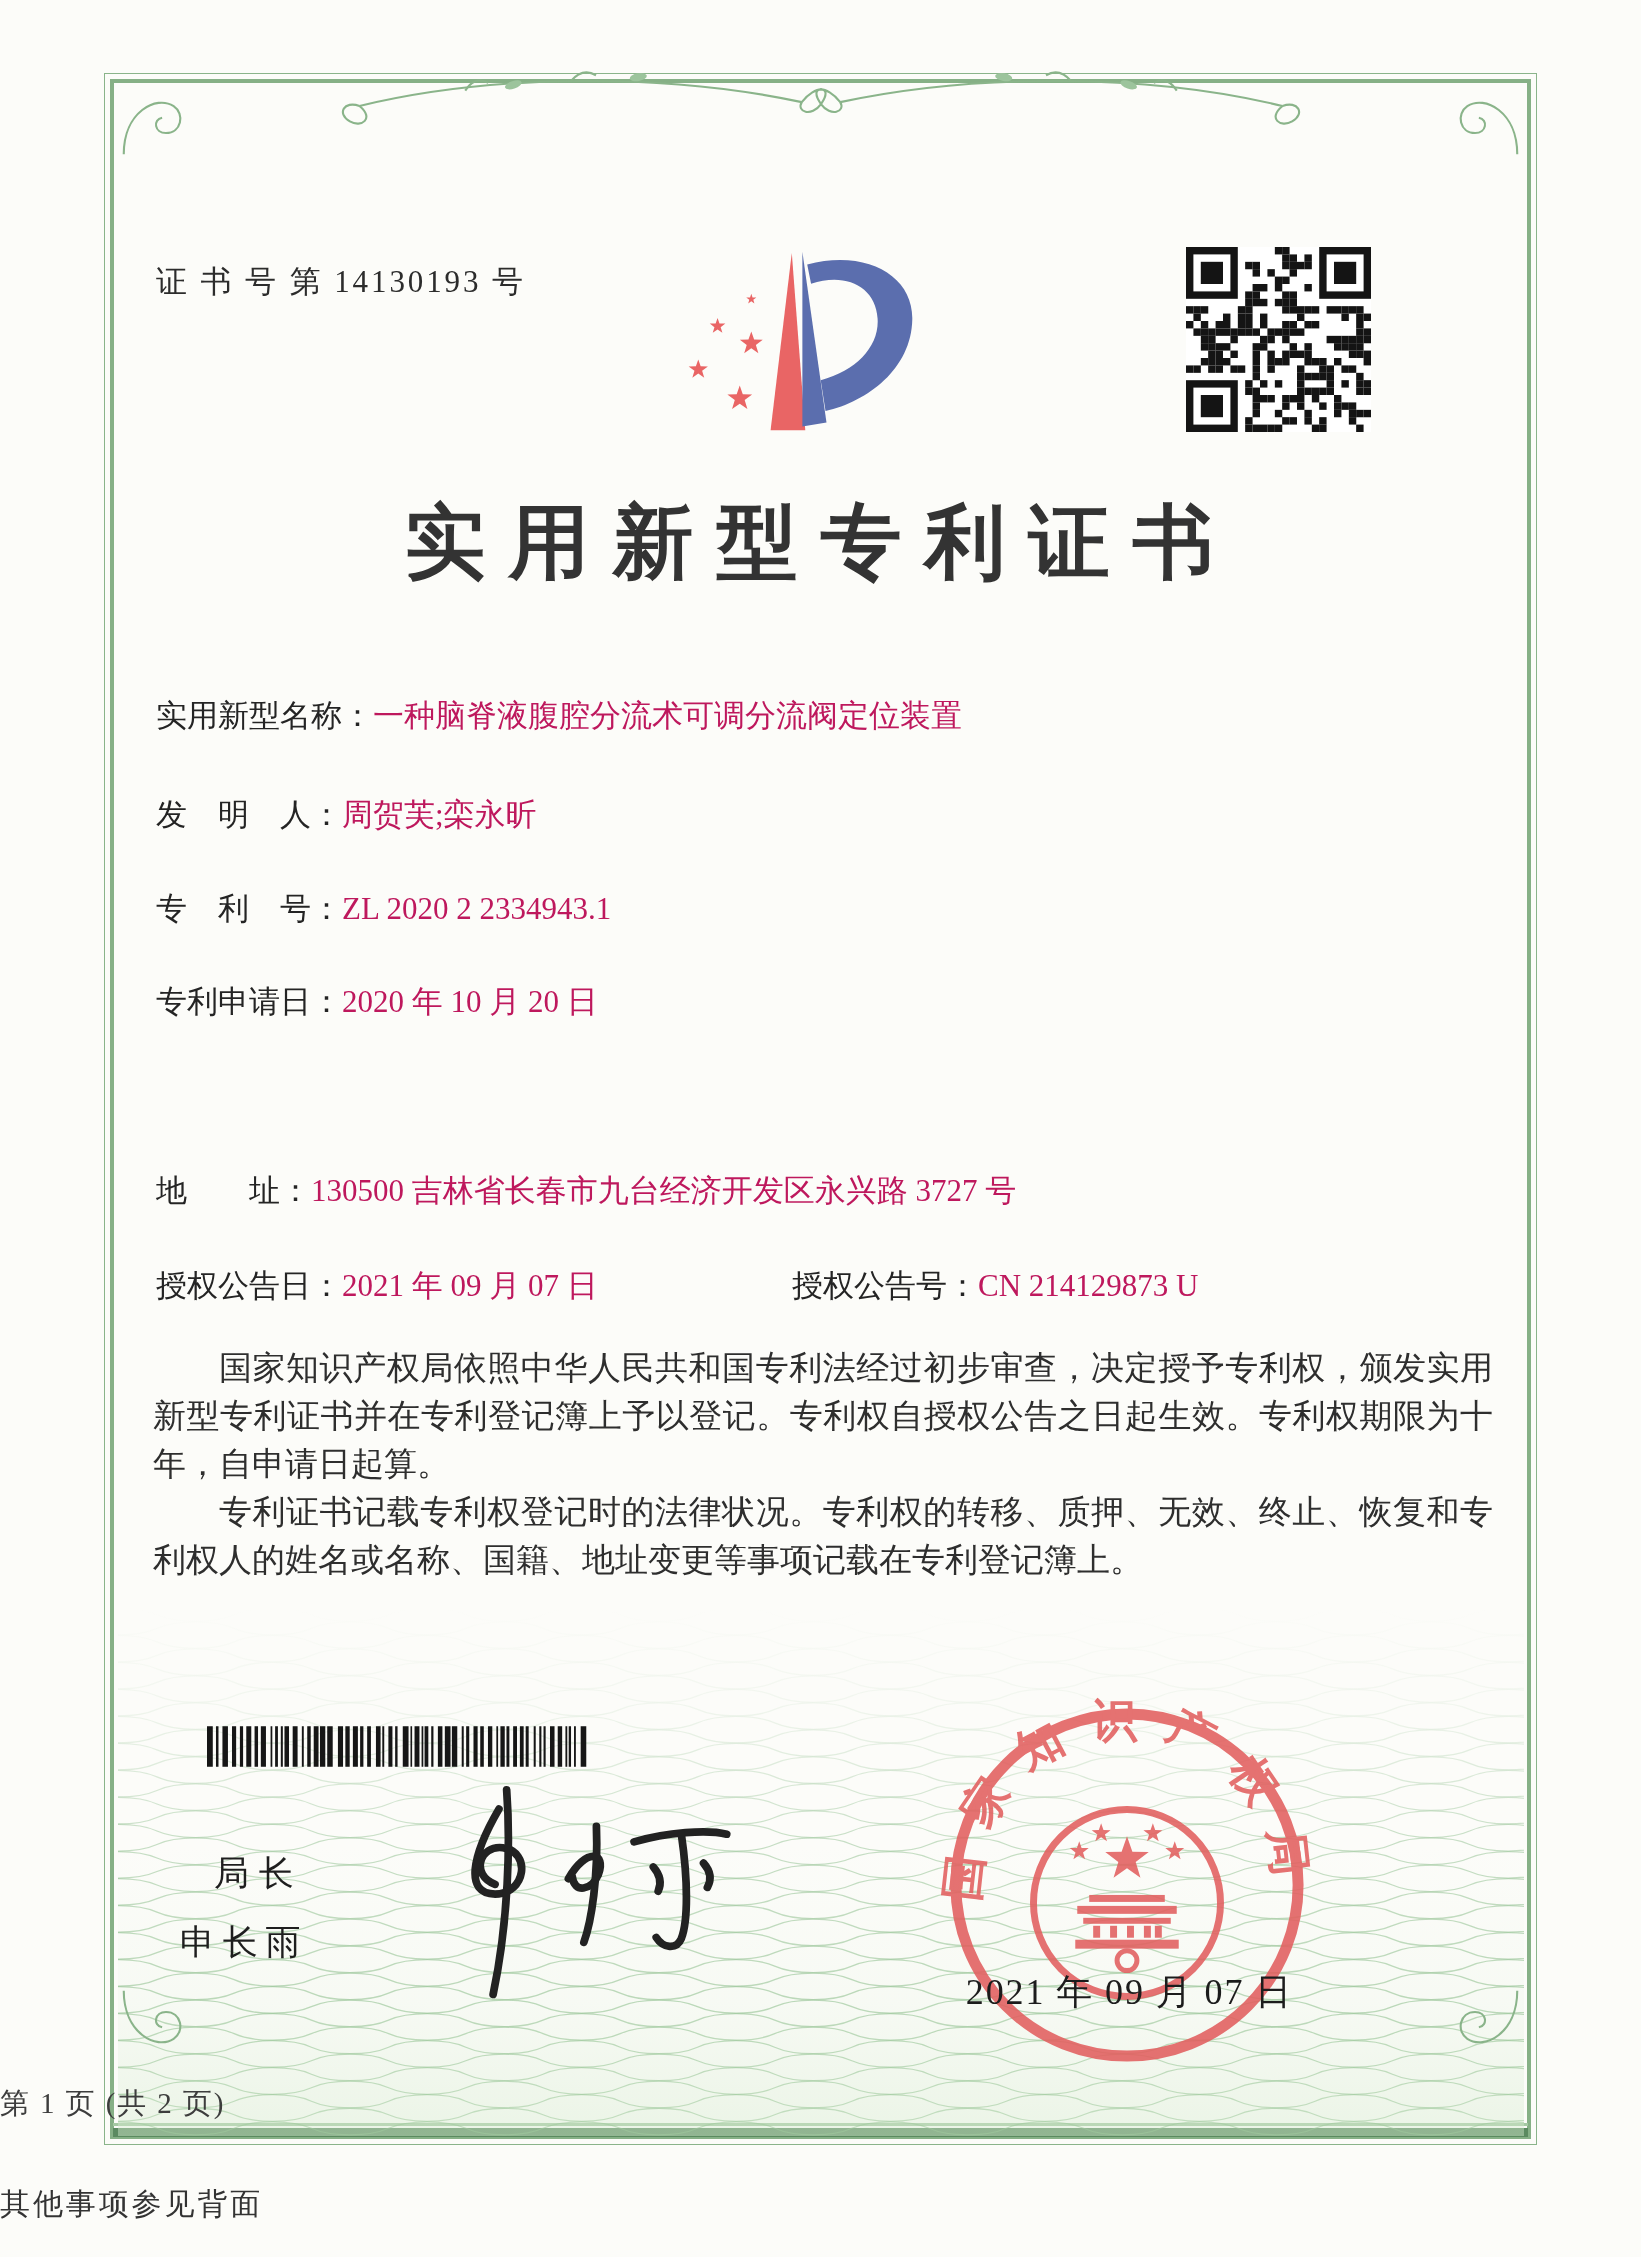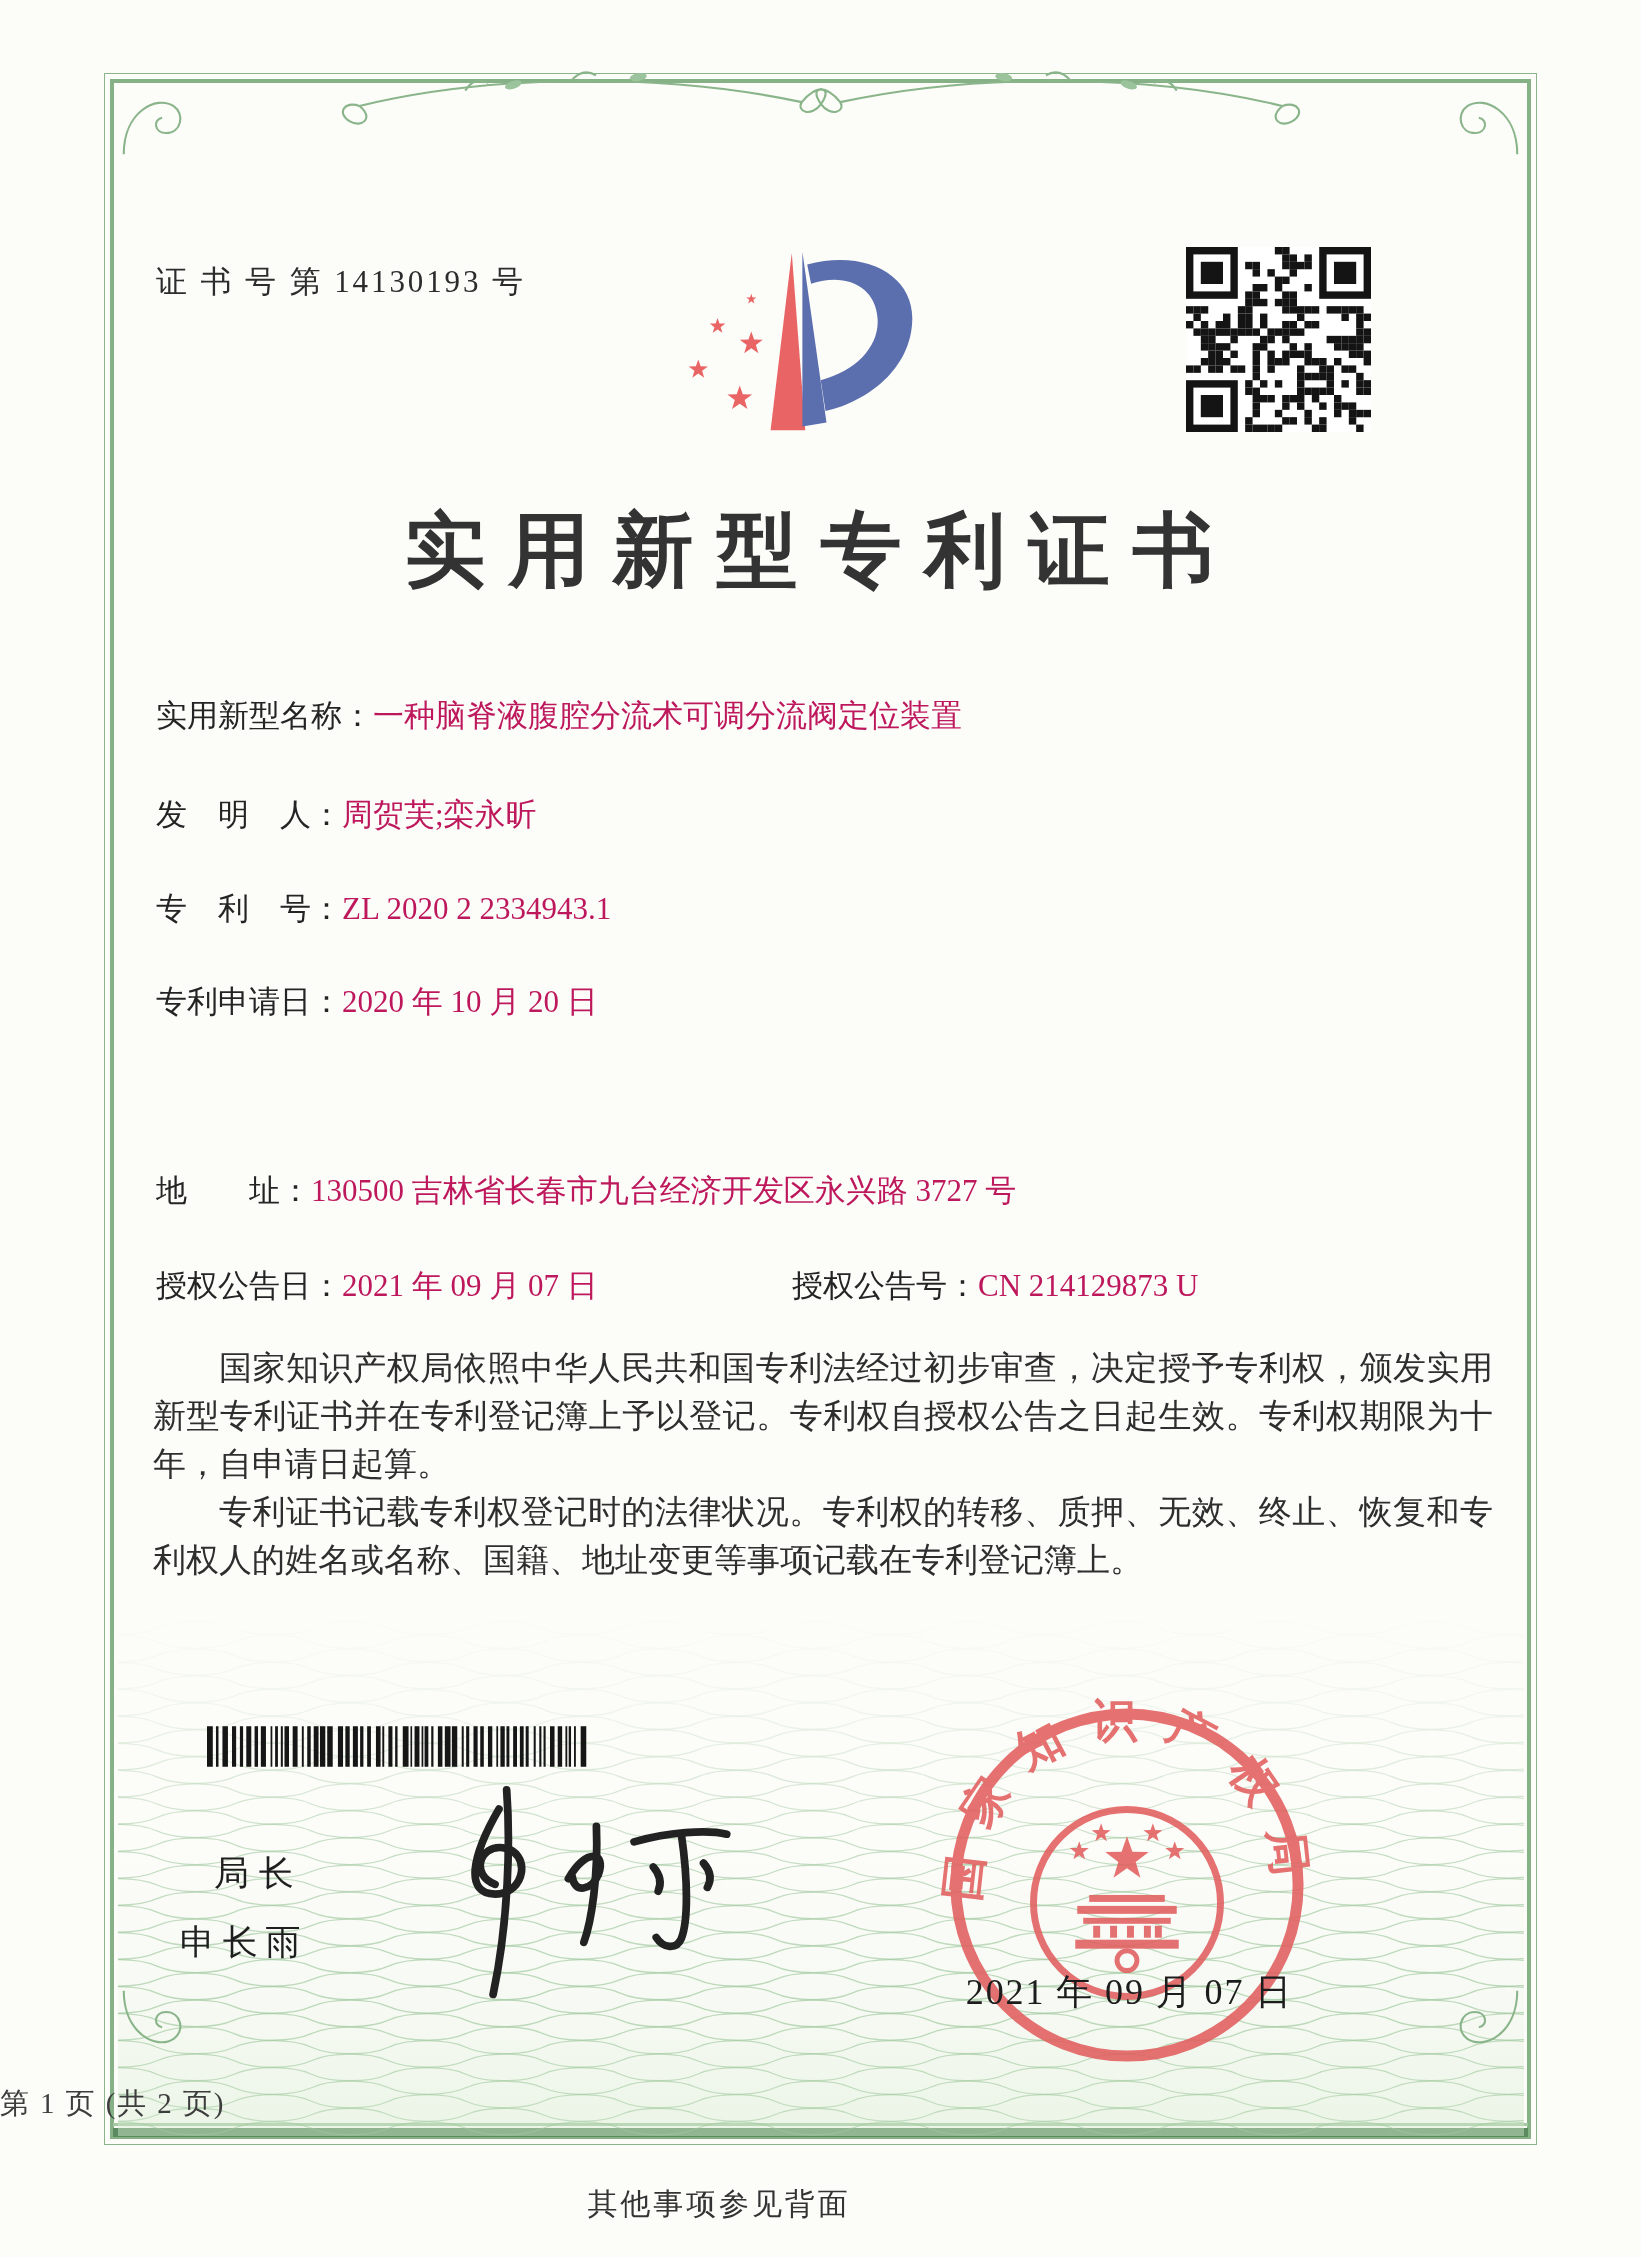--- a/index.html
+++ b/index.html
@@ -15,21 +15,21 @@
   
   .waves{position:absolute;left:118px;top:1609px;width:1406px;height:527px;overflow:hidden;}
   .waves svg{position:absolute;left:0;top:0;}
   .waves::after{content:'';position:absolute;inset:0;
      background:linear-gradient(180deg,#fcfcf9 0%,rgba(252,252,249,.85) 18%,
                 rgba(252,252,249,.25) 45%,rgba(224,240,219,.18) 75%,rgba(214,235,208,.45) 100%);}
   
   .cert-no{position:absolute;left:156px;top:261px;font-size:31px;letter-spacing:2.9px;color:#2c2c2c;}
   .logo{position:absolute;left:679px;top:247px;}
   .qr{position:absolute;left:1186px;top:247px;width:185px;height:185px;}
-  .title{position:absolute;left:0;right:0;top:489px;margin:8px;text-align:center;
+  .title{position:absolute;left:0;right:0;top:489px;margin:0;text-align:center;
          font-size:81px;font-weight:700;letter-spacing:23px;color:#333;}
   
   .row{position:absolute;left:156px;font-size:31px;white-space:nowrap;color:#242424;}
   .row .lbl{color:#242424;margin-top:36px;}
   .row .val{color:#be185d;text-align:center;}
   .r1{top:695px}.r2{top:794px}.r3{top:888px}.r4{top:981px}.r5{top:1076px}.r6{top:1170px}
   .grant-date{top:1265px;left:156px}
   .grant-no{top:1265px;left:792px}
   
   .paras{position:absolute;left:153px;top:1344px;width:1340px;font-size:33px;line-height:48px;
@@ -38,21 +38,21 @@
   
   .barcode{position:absolute;left:207px;top:1726px;width:384px;height:41px;}
   .officer-title{position:absolute;left:183px;top:1850px;font-size:35px;letter-spacing:9.7px;color:#1e1e1e;margin-left:31px;}
   .officer-name{position:absolute;left:180px;top:1919px;font-size:35px;letter-spacing:7.7px;color:#1e1e1e;}
   .signature{position:absolute;left:406px;top:1784px;}
   .seal{position:absolute;left:938px;top:1696px;opacity:.88;}
   .seal-date{position:absolute;left:941px;top:1968px;width:377px;text-align:center;
              font-size:36px;letter-spacing:1.9px;color:#1c1c1c;}
   .page-info{position:absolute;left:0;right:0;top:2084px;text-align:left;
              font-size:29px;letter-spacing:1.9px;color:#3d3d3d;}
-  .back-note{position:absolute;left:0;right:203px;top:2184px;text-align:center;
+  .back-note{position:absolute;left:0;right:203px;top:2184px;text-align:left;
              font-size:30px;letter-spacing:2.9px;color:#333;}
   .ornament{position:absolute;}
   .corner{width:71px;height:71px;}
   .c-tl{left:118px;top:87px;}
   .c-tr{left:1452px;top:87px;transform:scaleX(-1);}
   .c-bl{left:118px;top:1987px;transform:scaleY(-1);}
   .c-br{left:1452px;top:1987px;transform:scale(-1,-1);}
 </style>
 </head>
 <body>

